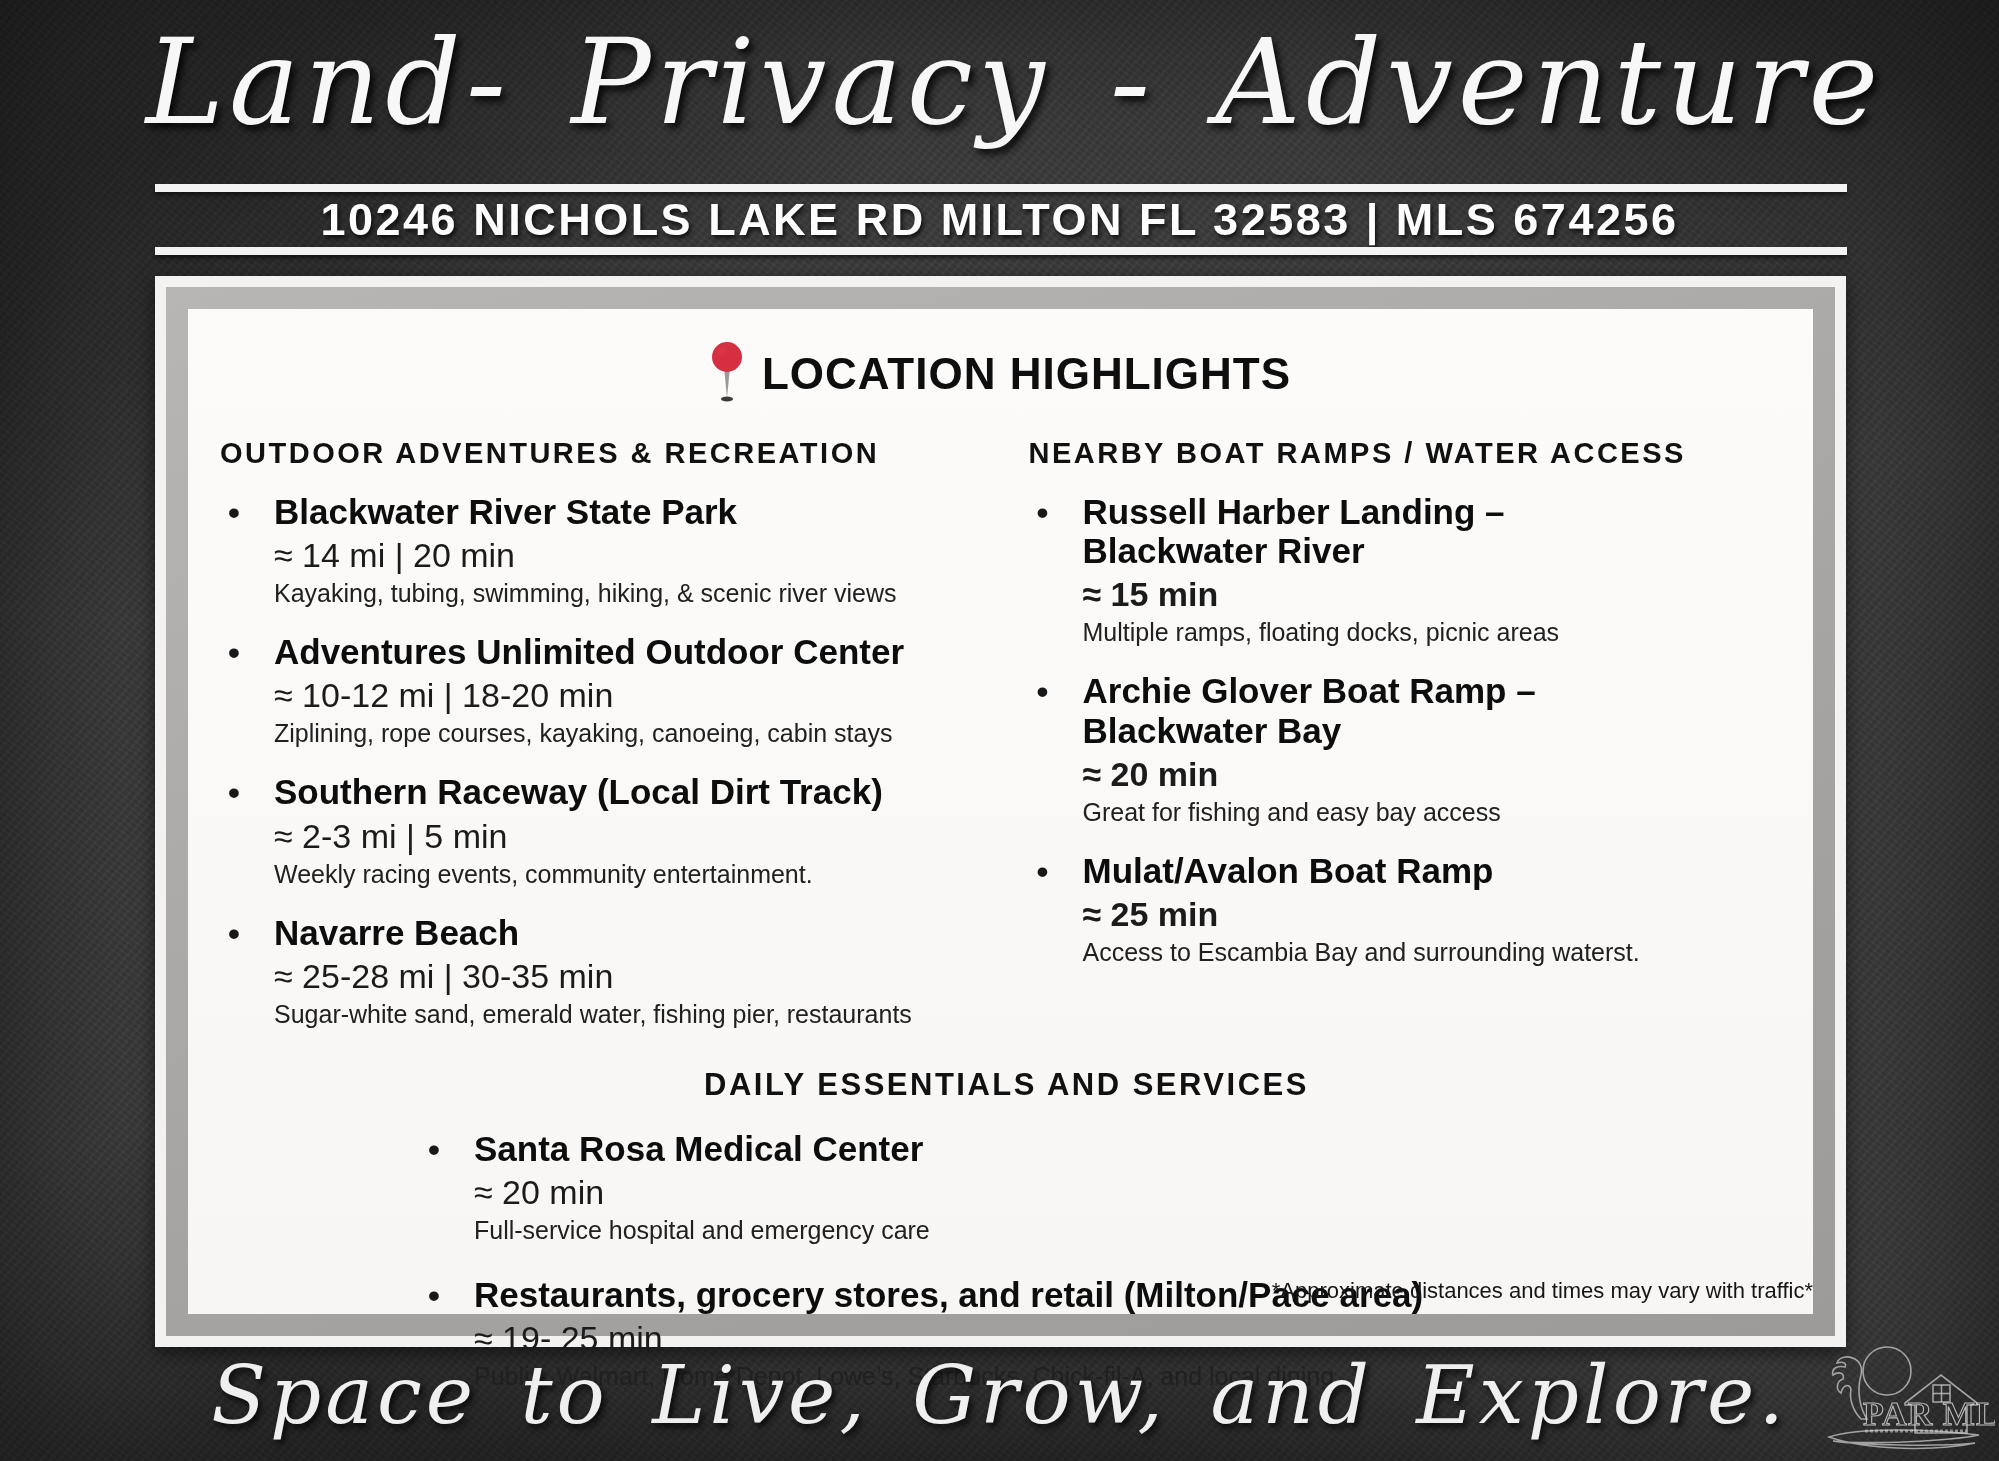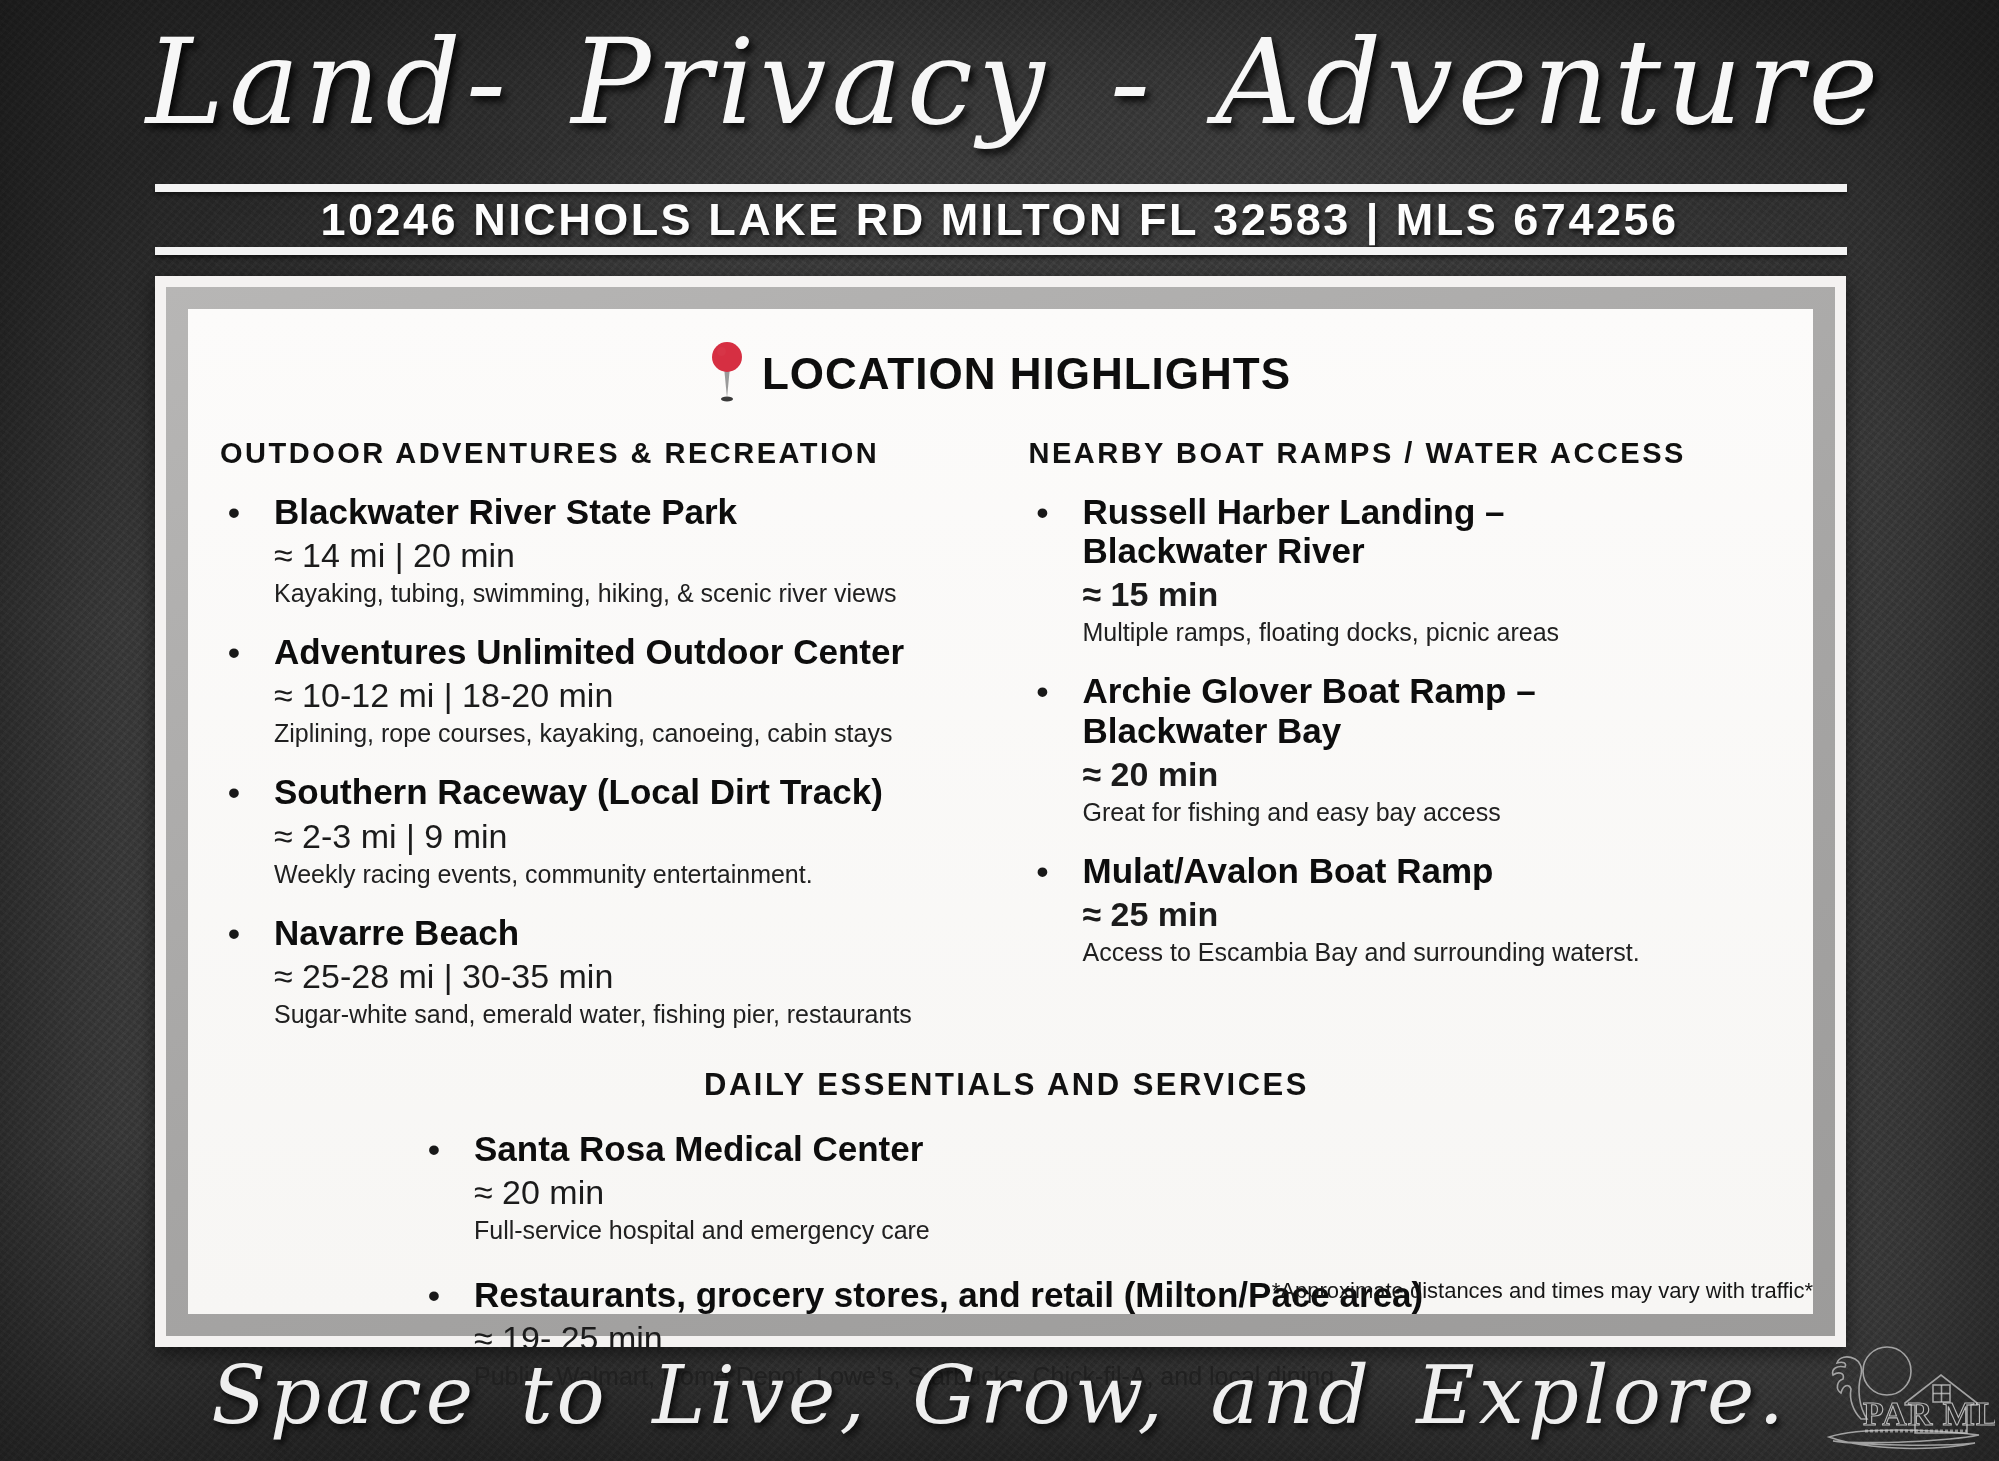--- a/index.html
+++ b/index.html
@@ -146,21 +146,21 @@
                 <div class="item-name">Adventures Unlimited Outdoor Center</div>
                 <div class="item-dist">≈ 10-12 mi | 18-20 min</div>
                 <div class="item-desc">Ziplining, rope courses, kayaking, canoeing, cabin stays</div>
               </div>
             </div>
 
             <div class="item">
               <span class="bullet">•</span>
               <div class="item-body">
                 <div class="item-name">Southern Raceway (Local Dirt Track)</div>
-                <div class="item-dist">≈ 2-3 mi | 9 min</div>
+                <div class="item-dist">≈ 2-3 mi | 5 min</div>
                 <div class="item-desc">Weekly racing events, community entertainment.</div>
               </div>
             </div>
 
             <div class="item">
               <span class="bullet">•</span>
               <div class="item-body">
                 <div class="item-name">Navarre Beach</div>
                 <div class="item-dist">≈ 25-28 mi | 30-35 min</div>
                 <div class="item-desc">Sugar-white sand, emerald water, fishing pier, restaurants</div>

